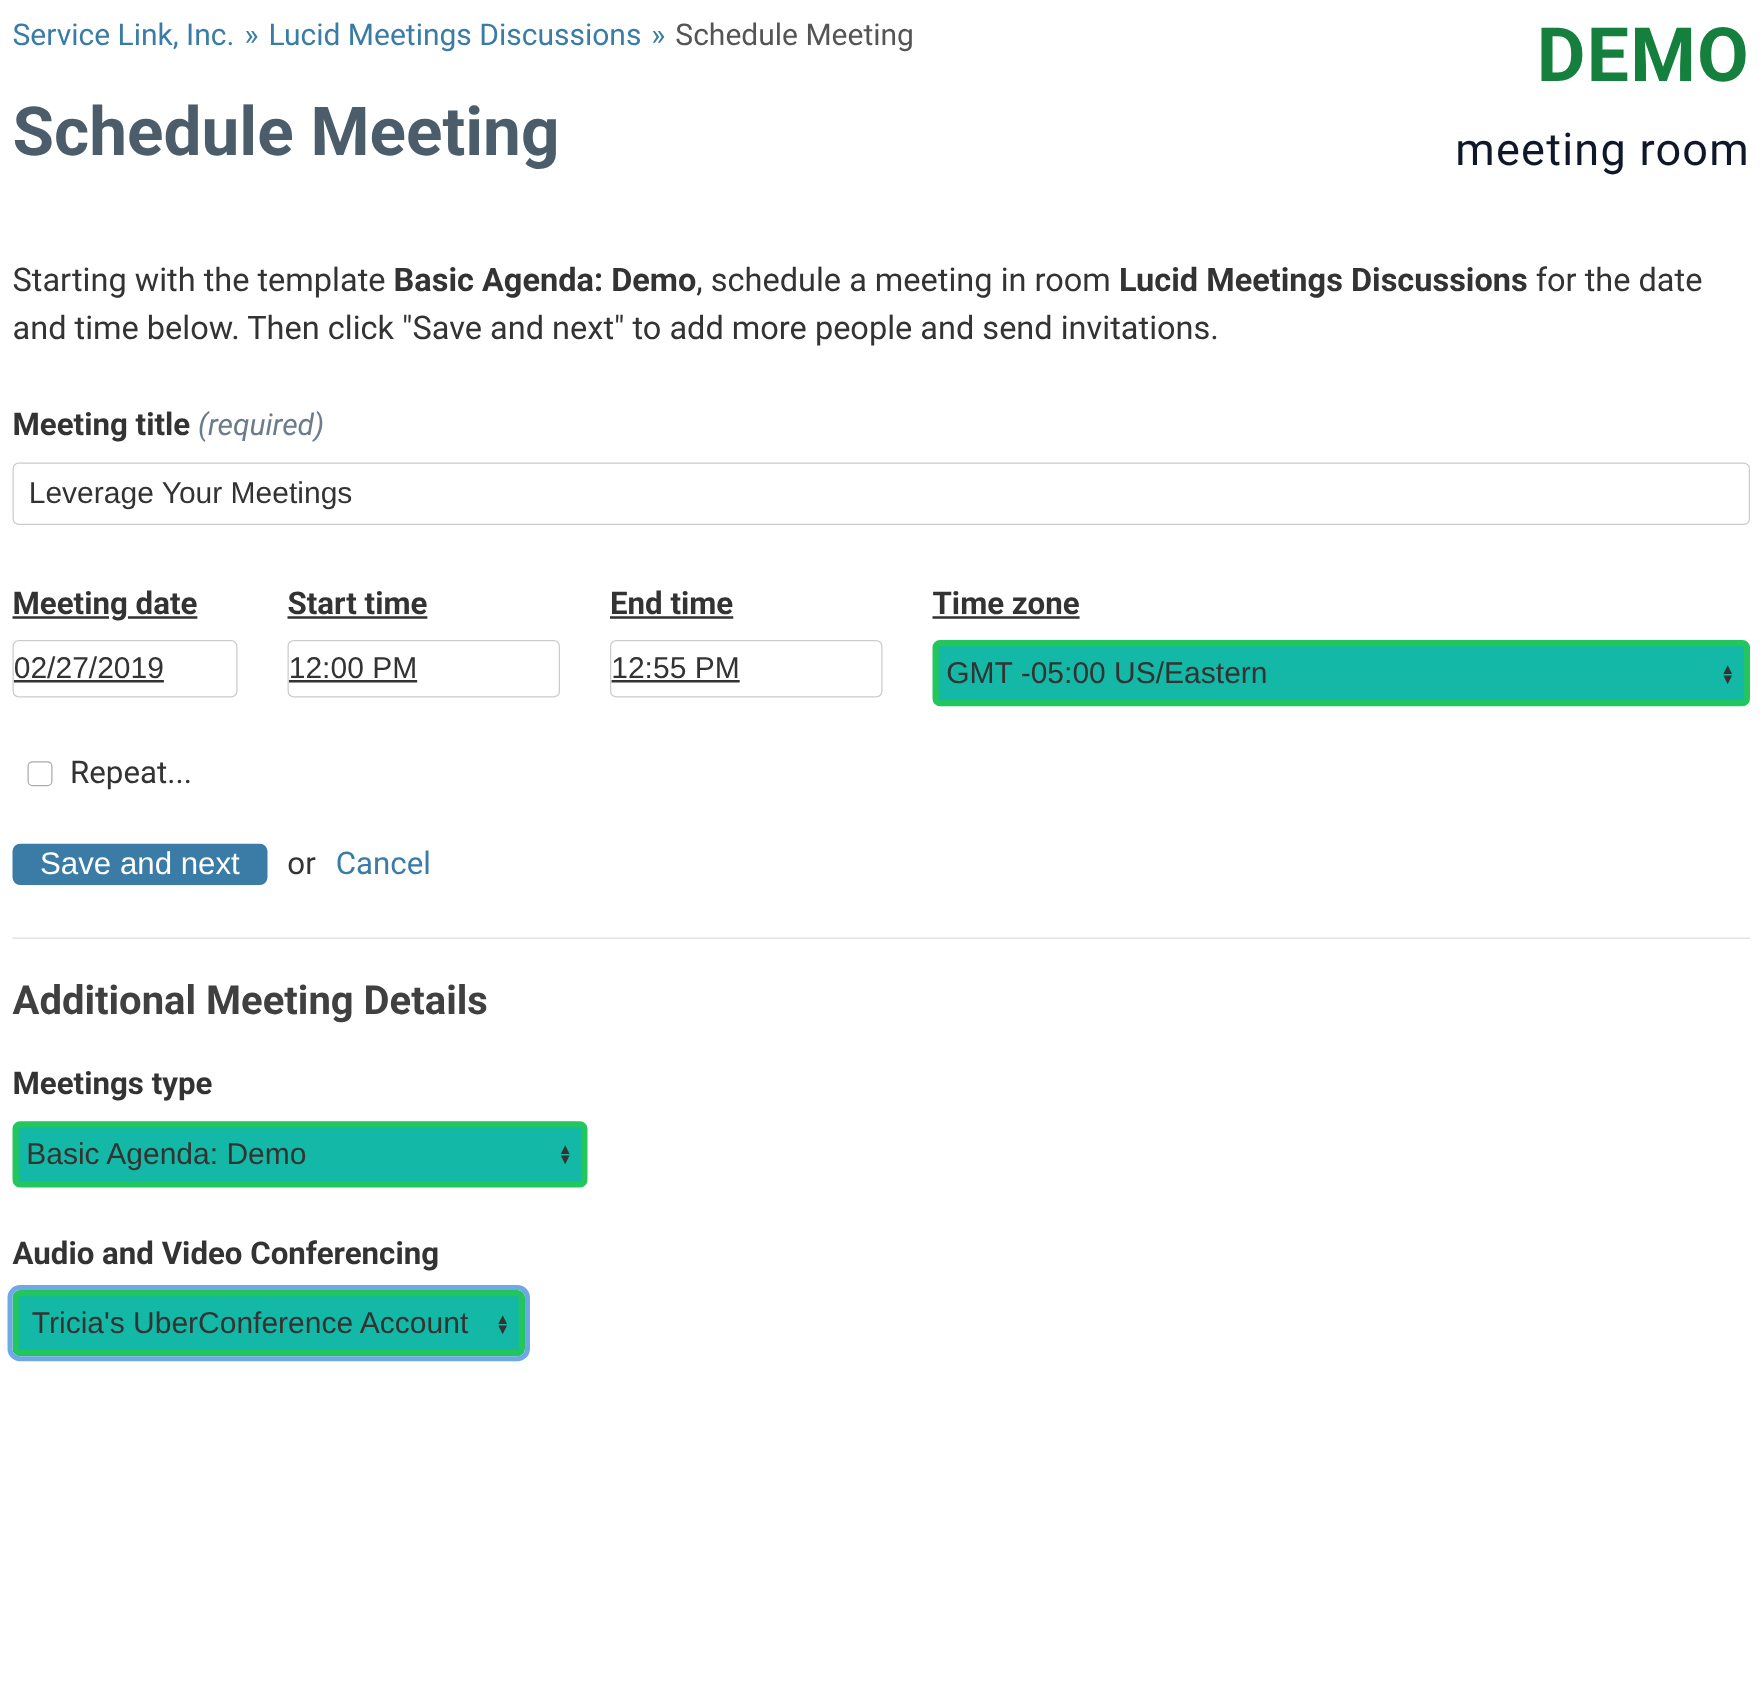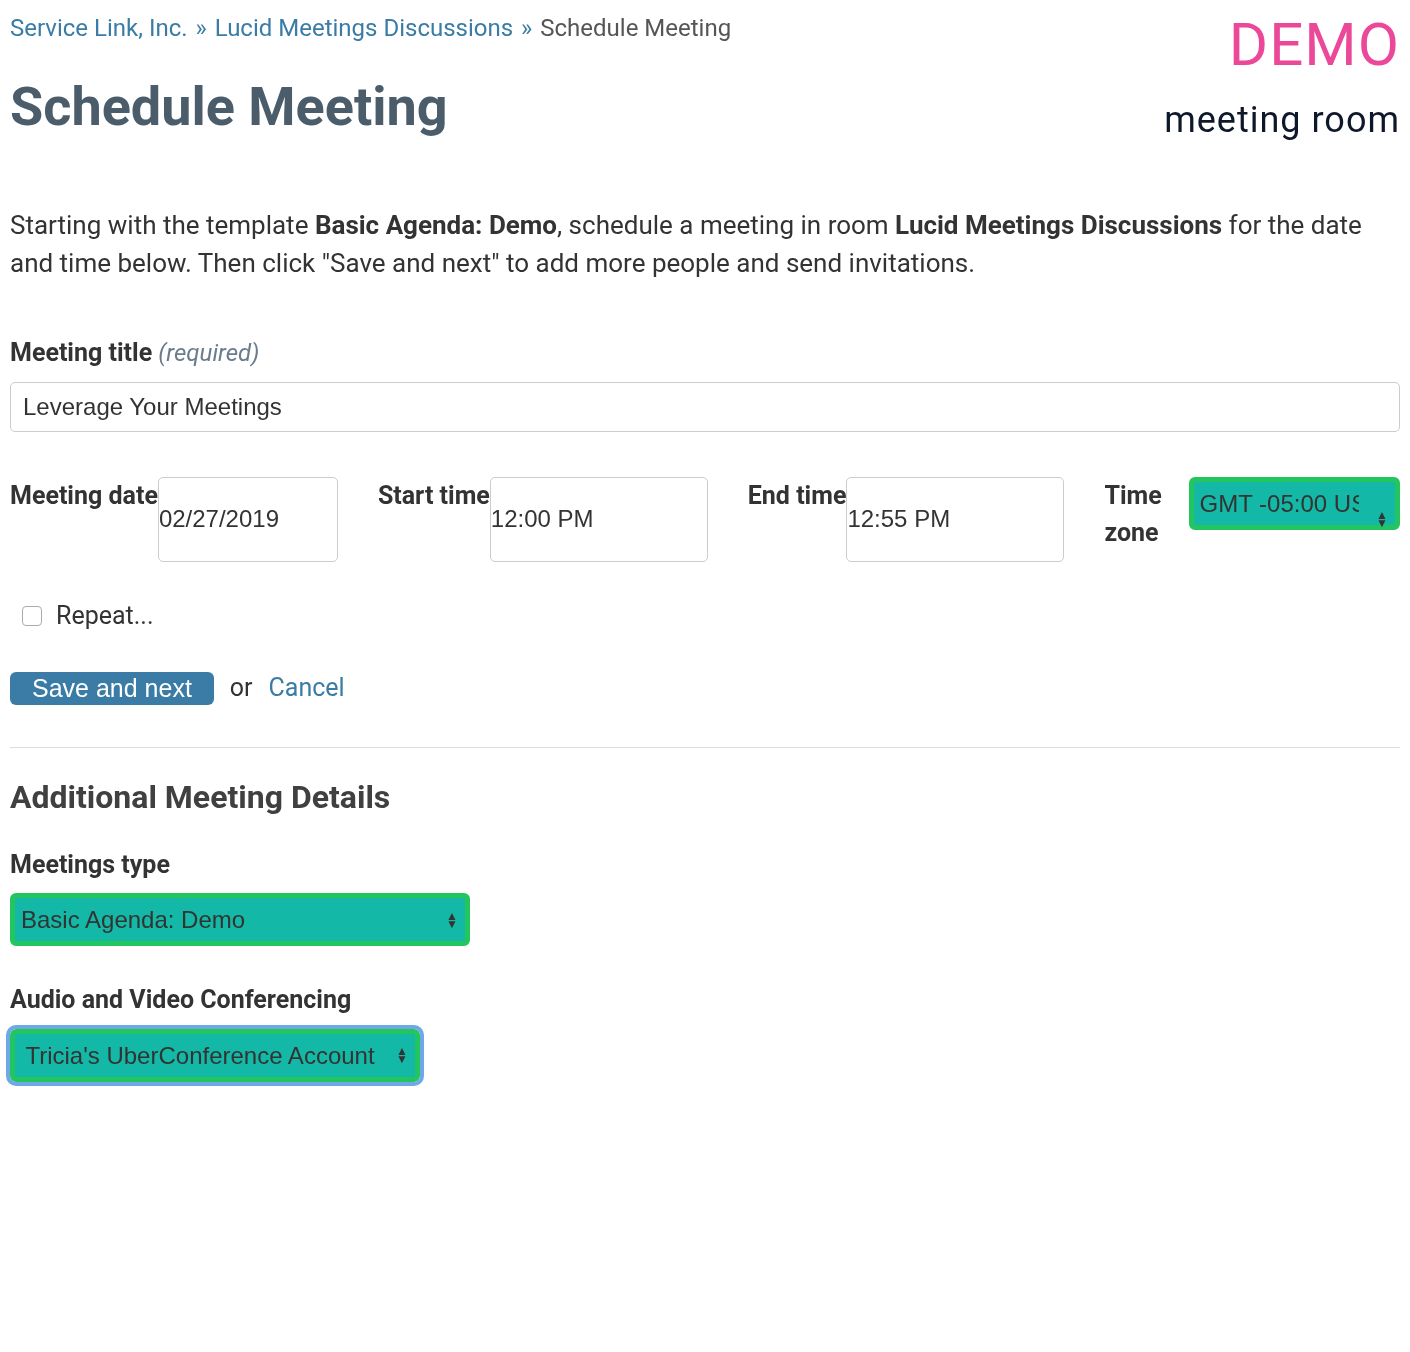--- a/index.html
+++ b/index.html
@@ -41,35 +41,35 @@
       font-weight: 700;
       color: #4b5d6b;
       margin-bottom: 60px;
     }
     .logo {
       text-align: right;
       margin-top: 5px;
     }
     .logo .demo {
       font-size: 60px;
-      font-weight: 400;
-      color: #ec4899;
+      font-weight: 700;
+      color: #15803d;
       letter-spacing: 1px;
       line-height: 1;
     }
     .logo .sub {
       font-size: 36px;
       color: #0f172a;
       letter-spacing: 1px;
       margin-top: 18px;
     }
     .intro {
       font-size: 26px;
       color: #333;
-      margin-bottom: 52px;
+      margin-bottom: 40px;
       line-height: 1.45;
     }
     .intro strong {
       font-weight: 700;
     }
     .field-label {
       font-size: 25px;
       font-weight: 700;
       color: #333;
       display: block;
@@ -89,21 +89,21 @@
       border-radius: 5px;
       background: #fff;
       color: #333;
     }
     .title-block { margin-bottom: 45px; }
     .date-row {
       display: flex;
       gap: 40px;
       margin-bottom: 35px;
     }
-    .date-row .col { display: flex; flex-direction: row; }
+    .date-row .col { display: flex; flex-direction: column; text-decoration: underline; }
     .date-row .col.small input { width: 180px; }
     .date-row .col.med input { width: 218px; }
     .date-row .col.tz { flex: 1; }
     .small-input {
       padding: 8px 0;
       font-size: 24px;
       border: 1px solid #ccc;
       border-radius: 5px;
       background: #fff;
       color: #333;

